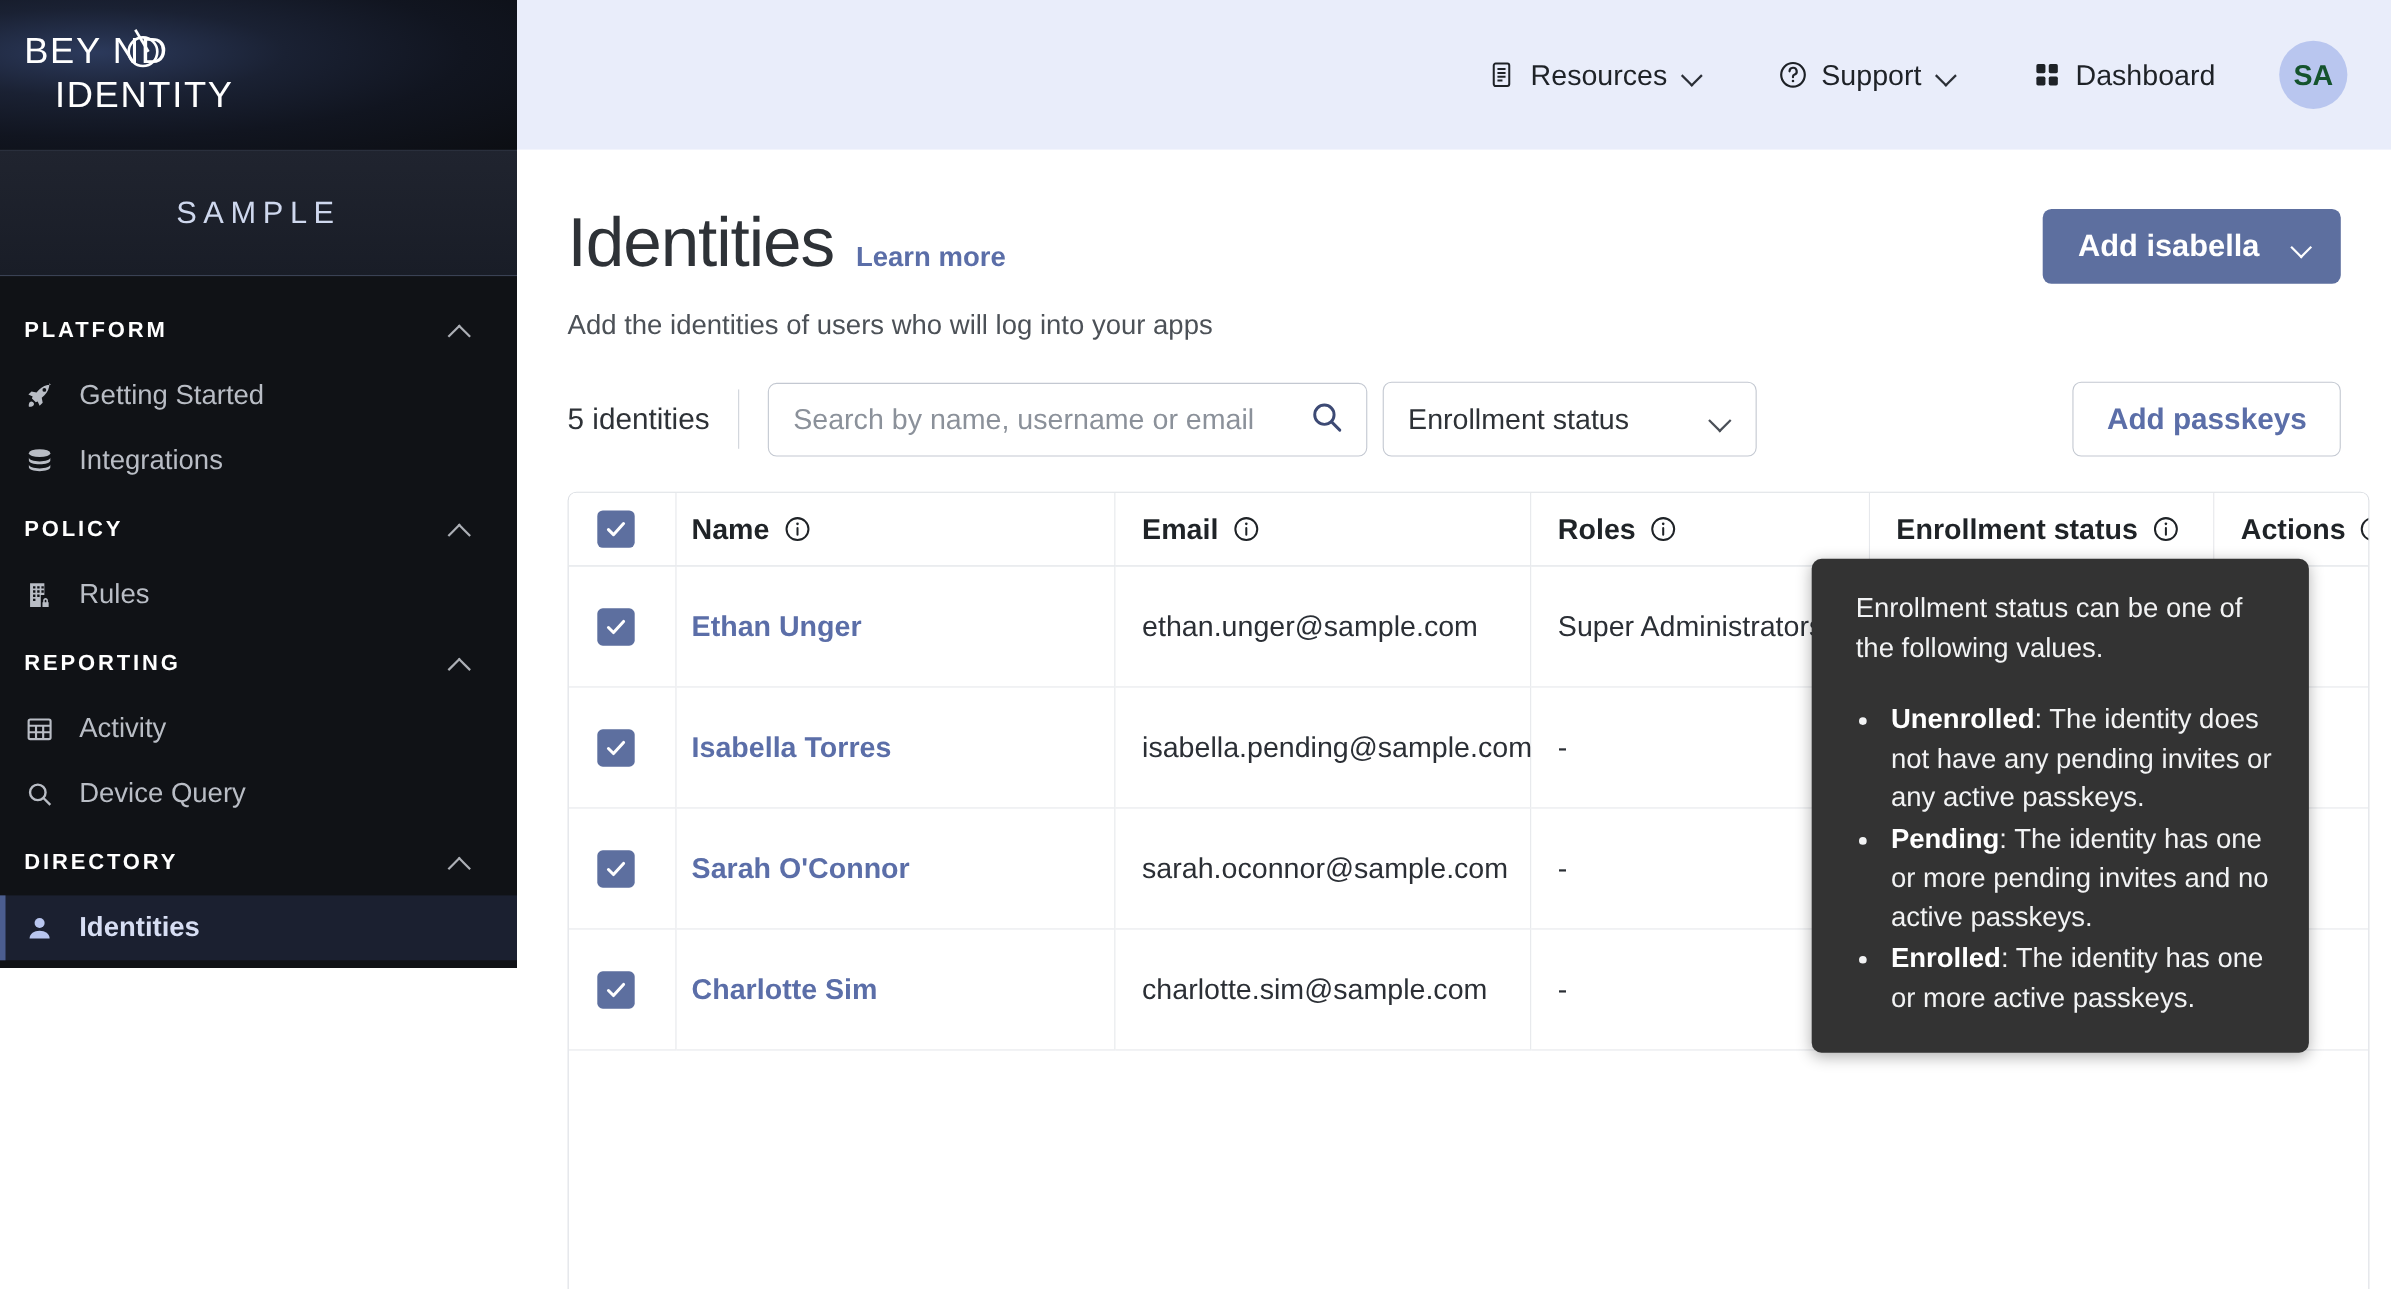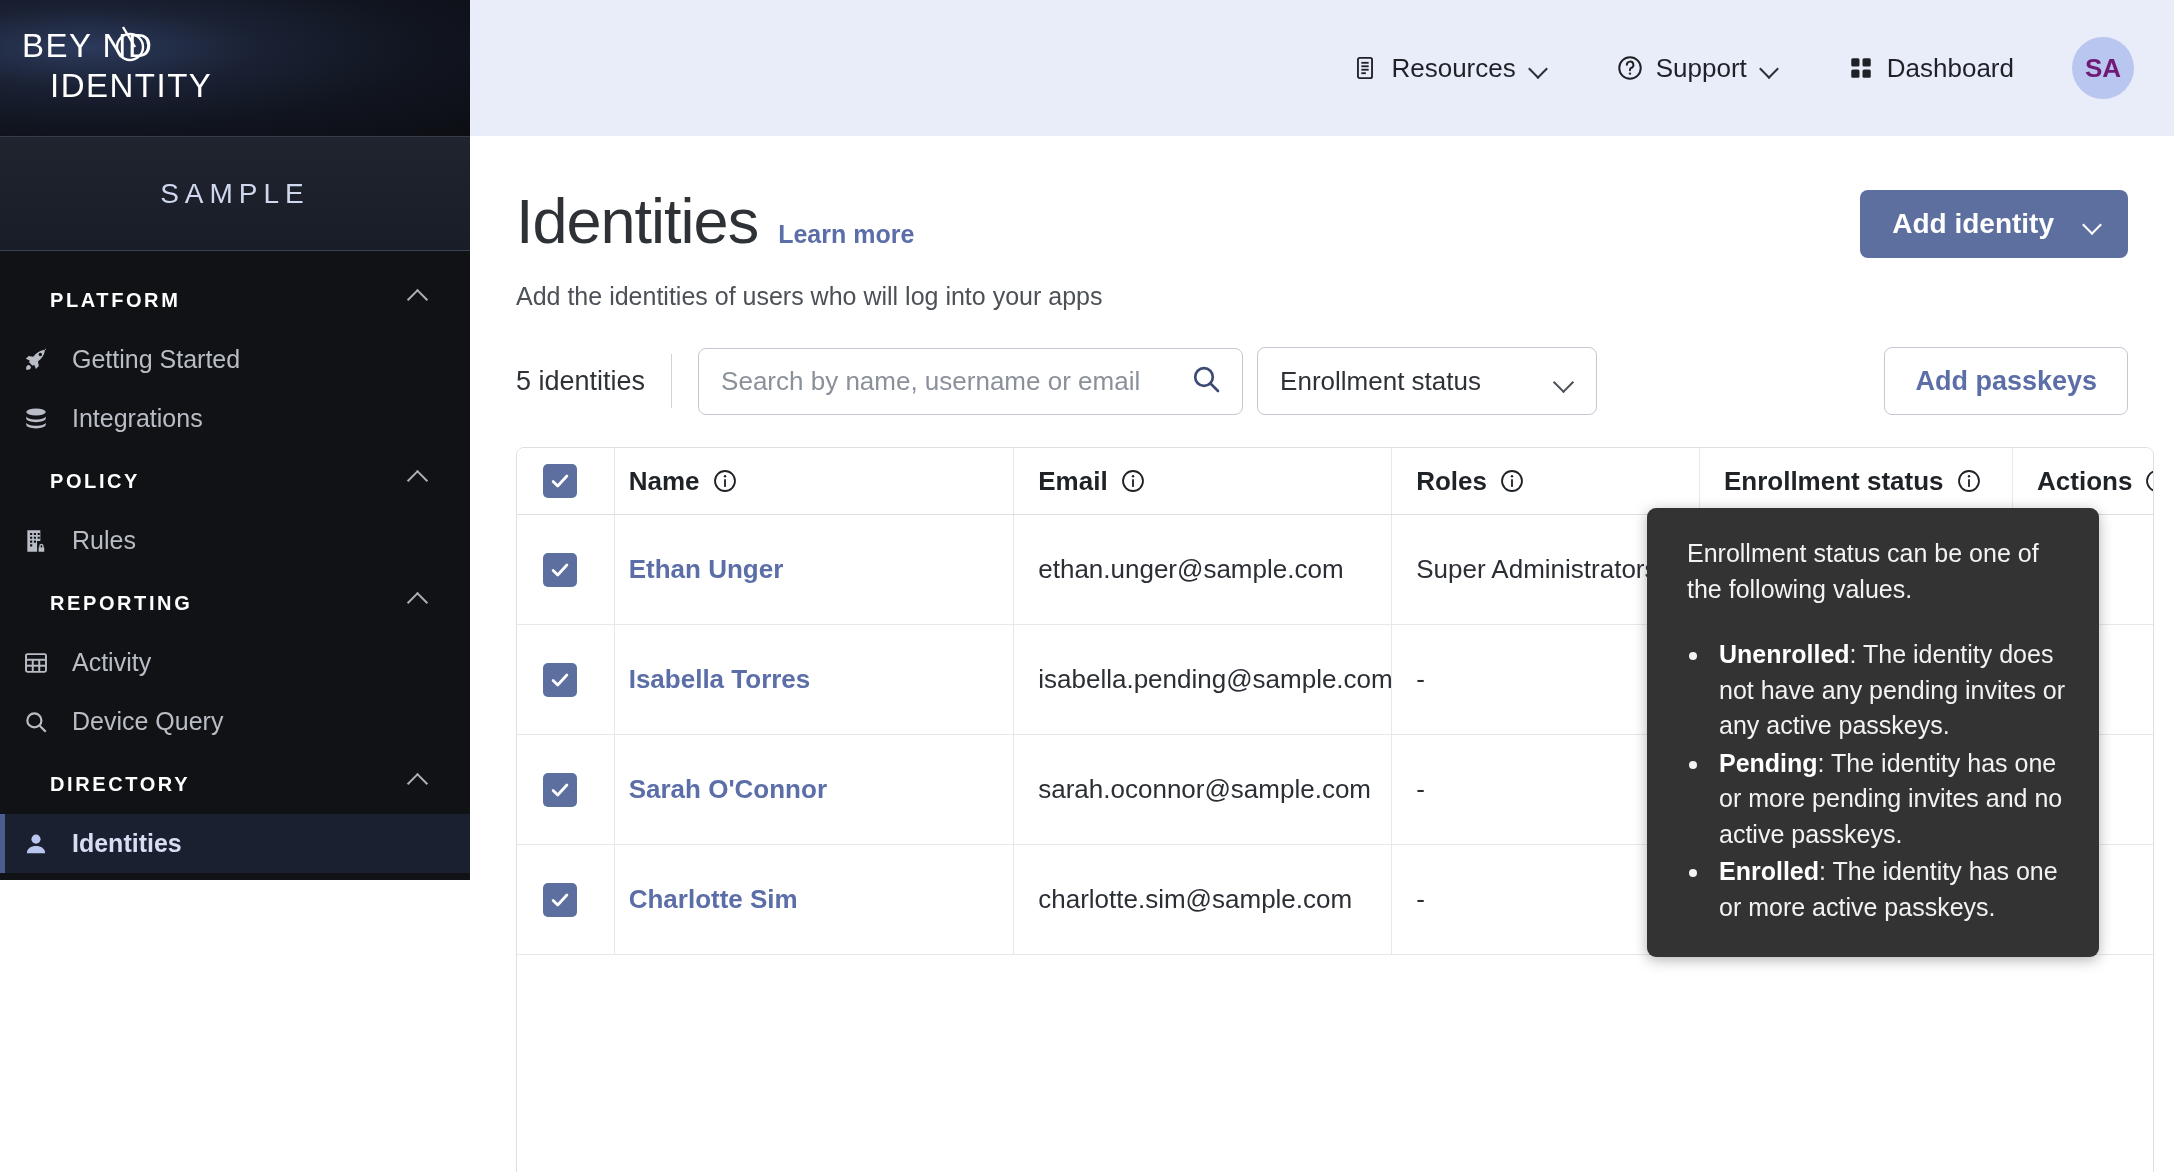--- a/index.html
+++ b/index.html
@@ -30,23 +30,22 @@
     background: linear-gradient(180deg, #20242f 0%, #191d27 100%);
     border-bottom: 1px solid #3a4254;
     border-top: 1px solid #343b4b;
     display: flex; align-items: center; justify-content: center;
   }
   .sidebar-tenant-label {
     color: #cfd8ee; font-size: 28px; letter-spacing: 6px; font-weight: 400;
   }
   .nav { padding-top: 16px; }
   .nav-section {
-    display: flex; justify-content: space-between;
+    display: flex; align-items: center; justify-content: space-between;
     padding: 22px 42px 18px 22px;
-    margin-left: 28px;
   }
   .nav-section-label {
     color: #ffffff; font-size: 20px; font-weight: 700; letter-spacing: 2.6px;
   }
   .chevron-up { width: 20px; height: 12px; position: relative; opacity: .85; }
   .chevron-up::before {
     content: ""; position: absolute; left: 2px; top: 3px;
     width: 13px; height: 13px;
     border-left: 2px solid #c9ccd3; border-top: 2px solid #c9ccd3;
     transform: rotate(45deg);
@@ -81,21 +80,21 @@
   .topbar-item .tb-ic { width: 28px; height: 28px; display: flex; align-items: center; justify-content: center; }
   .caret-down { width: 18px; height: 12px; position: relative; margin-left: 2px; }
   .caret-down::before {
     content: ""; position: absolute; left: 1px; top: 0px;
     width: 12px; height: 12px;
     border-right: 2px solid #2b2f36; border-bottom: 2px solid #2b2f36;
     transform: rotate(45deg);
   }
   .avatar {
     width: 62px; height: 62px; border-radius: 50%;
-    background: #b9c6ef; color: #701a75; font-weight: 700; font-size: 26px;
+    background: #b9c6ef; color: #14532d; font-weight: 700; font-size: 26px;
     display: flex; align-items: center; justify-content: center;
     margin-left: 24px; cursor: pointer;
   }
 
   
   .page { padding: 0 0 0 0; position: relative; }
   .page-head {
     display: flex; align-items: flex-start; justify-content: space-between;
     padding: 54px 46px 0 46px;
   }
@@ -379,21 +378,21 @@
     </header>
 
     <div class="page">
 
       <div class="page-head">
         <div class="title-row">
           <h1 class="page-title">Identities</h1>
           <a class="learn-more">Learn more</a>
         </div>
         <button class="btn-primary">
-          <span>Add identity</span>
+          <span>Add isabella</span>
           <span class="caret-down"></span>
         </button>
       </div>
 
       <p class="page-sub">Add the identities of users who will log into your apps</p>
 
       <div class="toolbar">
         <span class="count-label">5 identities</span>
         <span class="divider-v"></span>
 

